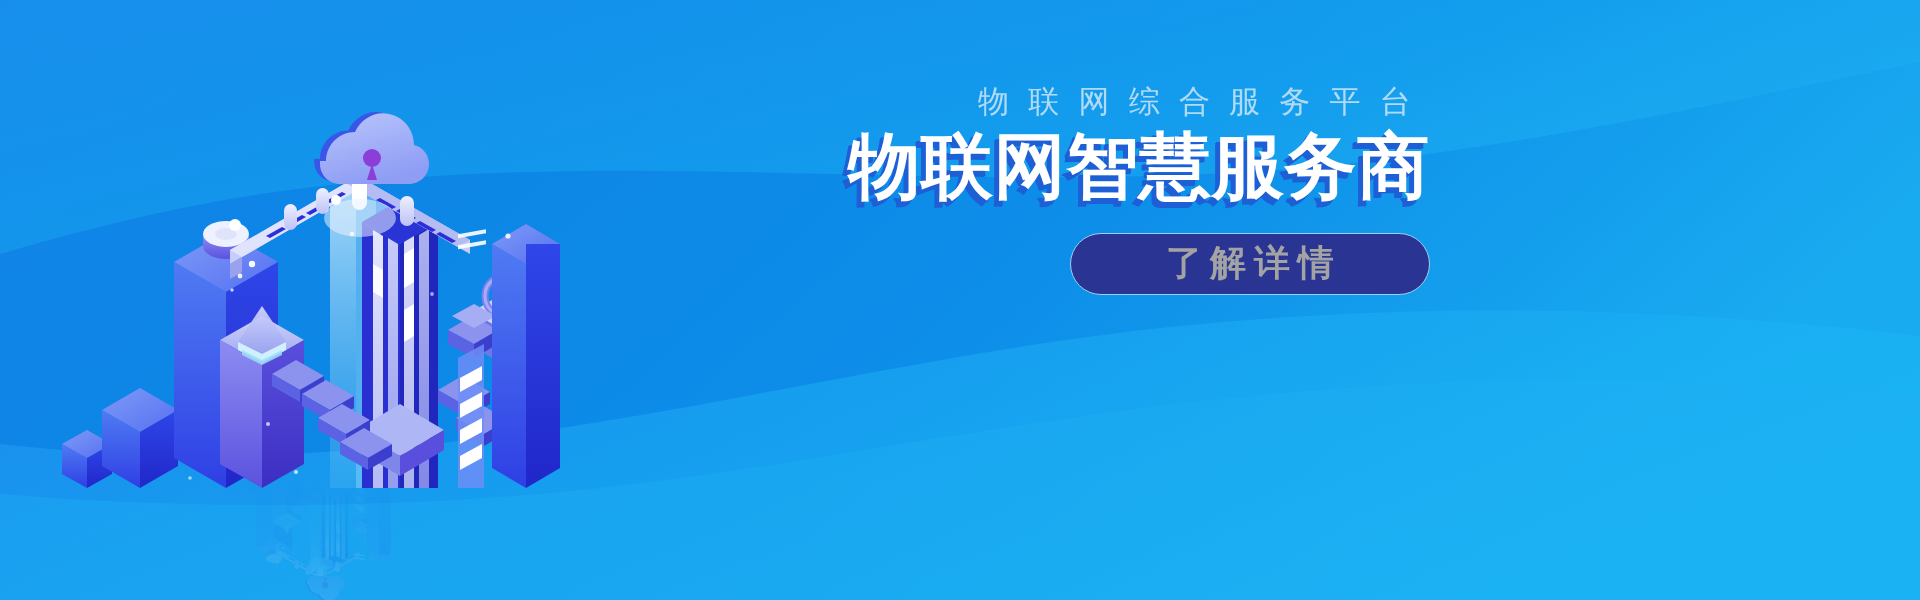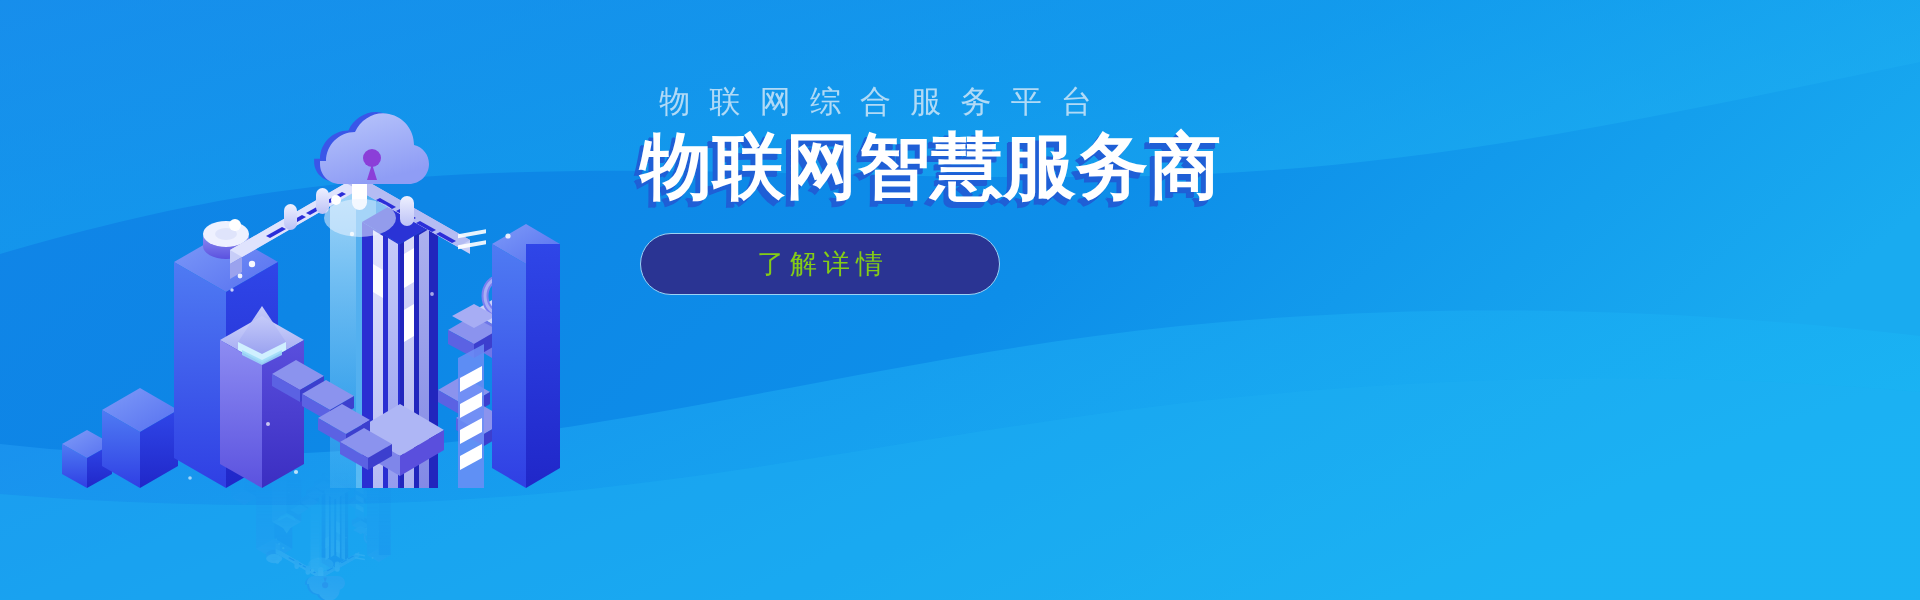--- a/index.html
+++ b/index.html
@@ -17,21 +17,21 @@
     position:absolute;left:40px;top:470px;width:520px;height:150px;
     transform:scaleY(-1);
     opacity:.17;
     -webkit-mask-image:linear-gradient(to top,transparent 0%,rgba(0,0,0,.55) 55%,#000 100%);
     mask-image:linear-gradient(to top,transparent 0%,rgba(0,0,0,.55) 55%,#000 100%);
     pointer-events:none;
   }
 
   .content{
     position:absolute;left:640px;top:86px;width:790px;
-    display:flex;flex-direction:column;align-items:flex-start;
+    display:flex;flex-direction:column;align-items:flex-end;
   }
   .subtitle{
     font-size:31px;
     letter-spacing:.62em;
     text-indent:.62em;
     color:#bfe0f7;
     font-weight:400;
     line-height:1;
     margin:0 0 8px 0;
     white-space:nowrap;
@@ -49,23 +49,23 @@
       -4px 5px 0 #1f5fd6,
       -5px 6px 0 #1f5fd6;
   }
   .cta-wrap{margin-top:24px;}
   .cta{
     display:flex;align-items:center;justify-content:center;
     width:360px;height:62px;
     border-radius:34px;
     background:#2a3493;
     border:1.6px solid #9bd2f4;
-    color:#84cc16;
-    font-size:27px;
-    font-weight:normal;
+    color:#a3a3a3;
+    font-size:36px;
+    font-weight:bold;
     letter-spacing:.22em;
     text-indent:.22em;
     cursor:pointer;
     user-select:none;
     white-space:nowrap;
   }
 </style>
 </head>
 <body>
 

